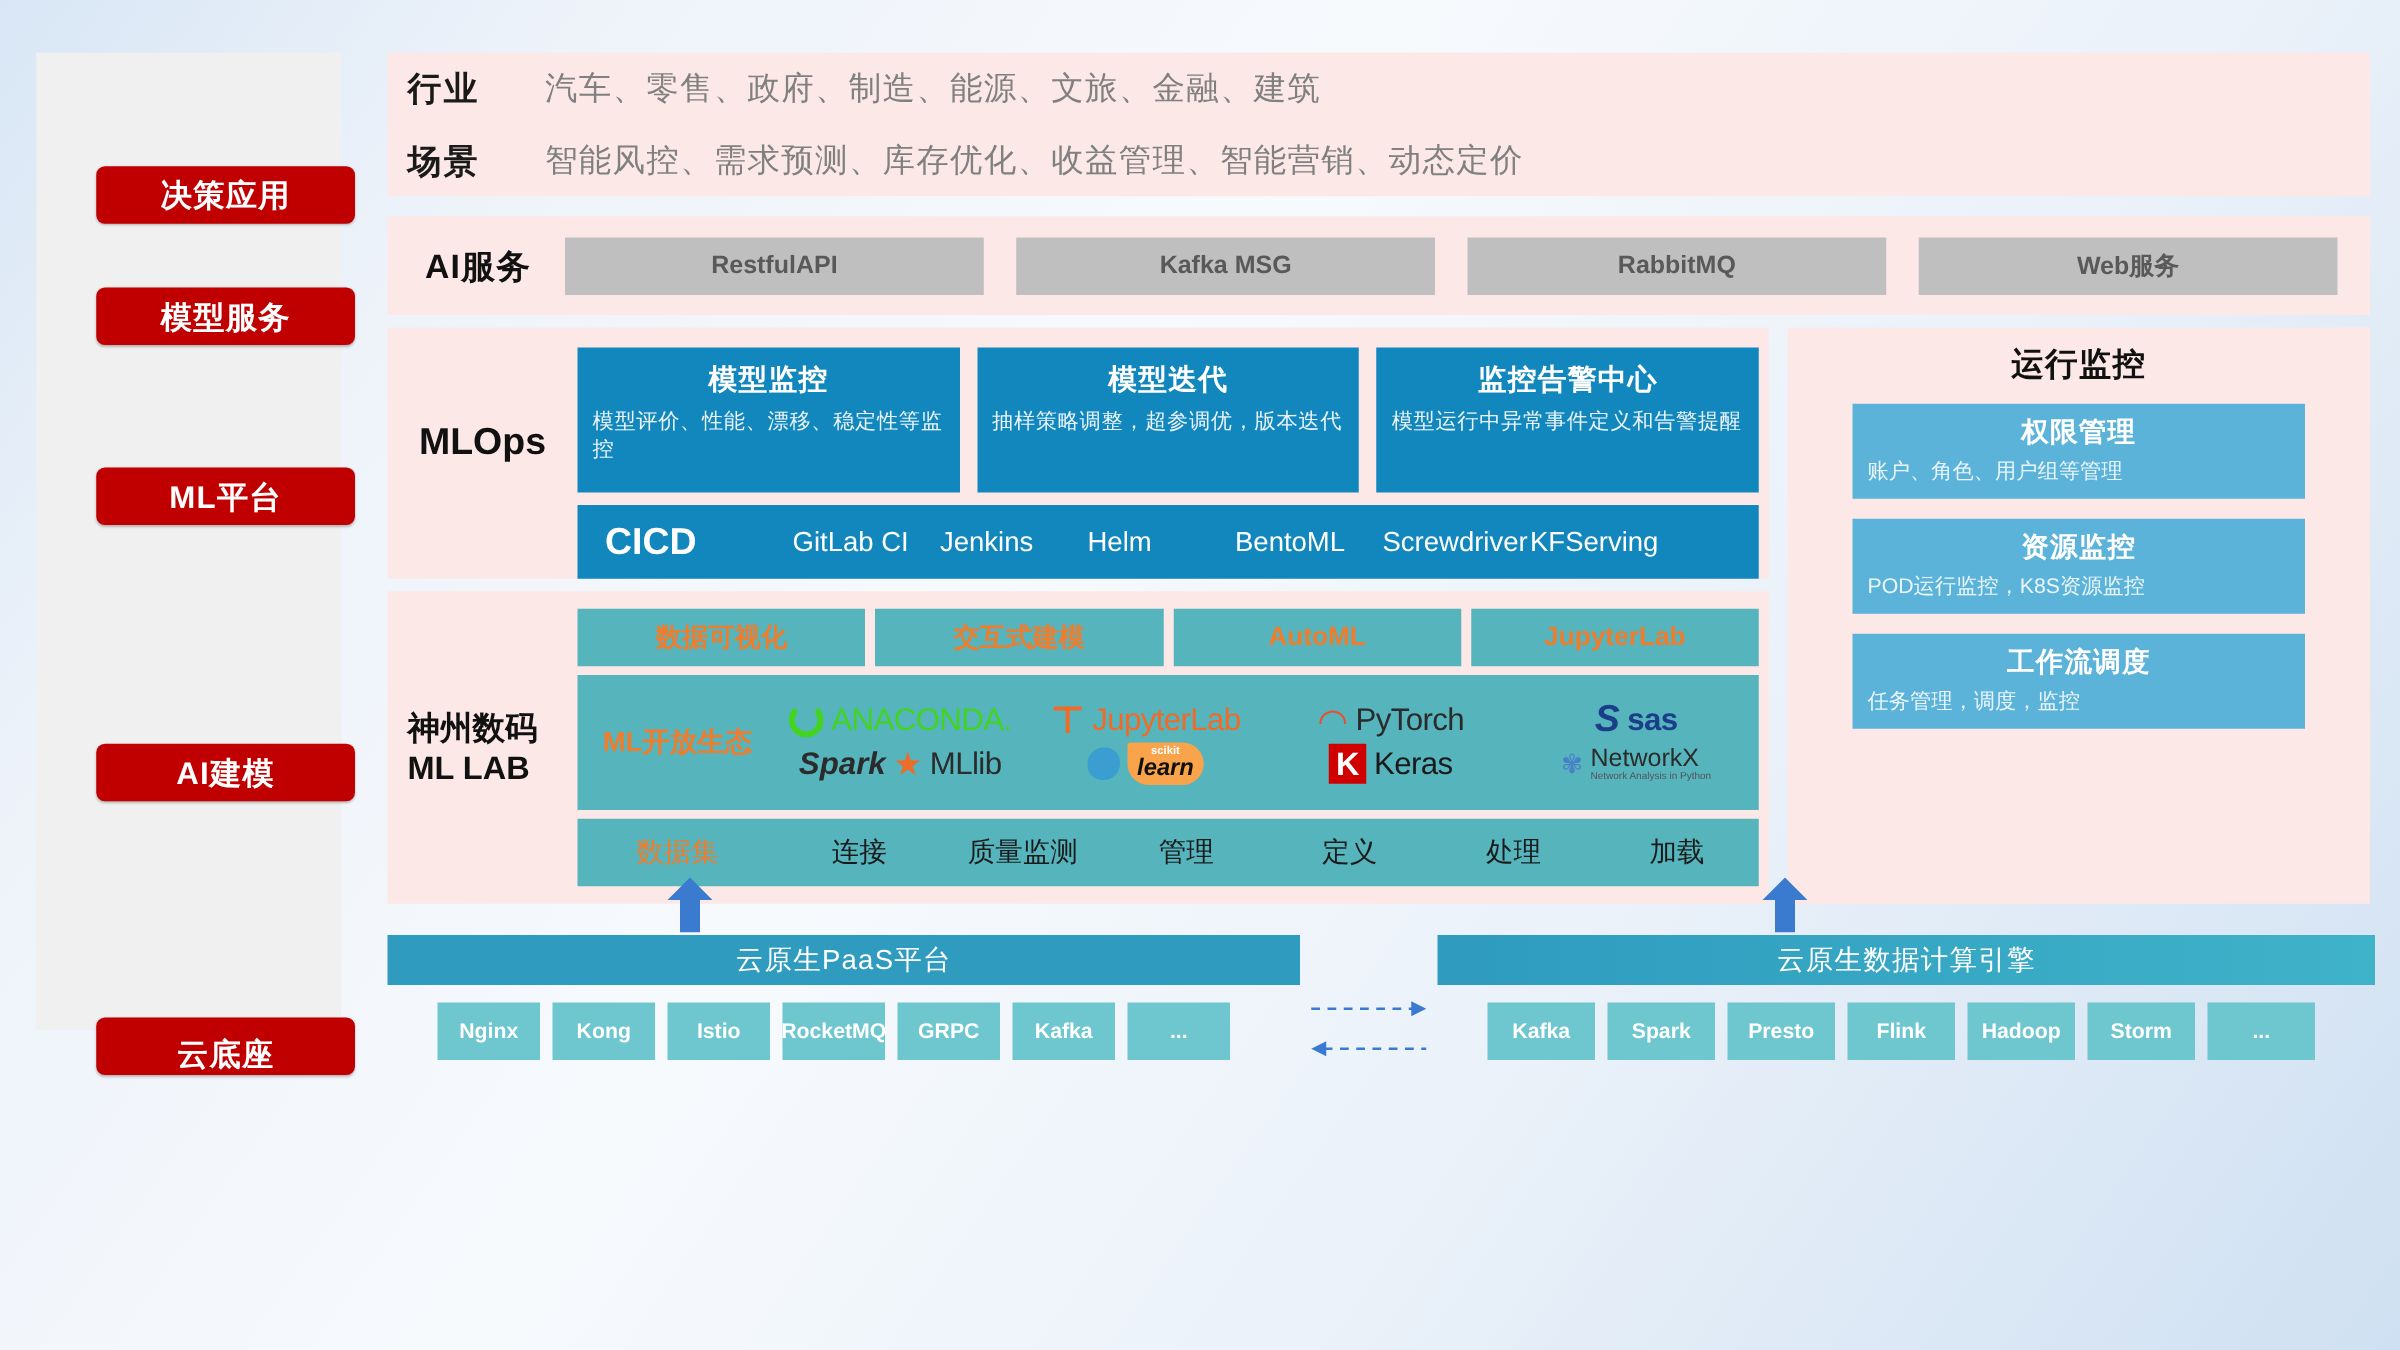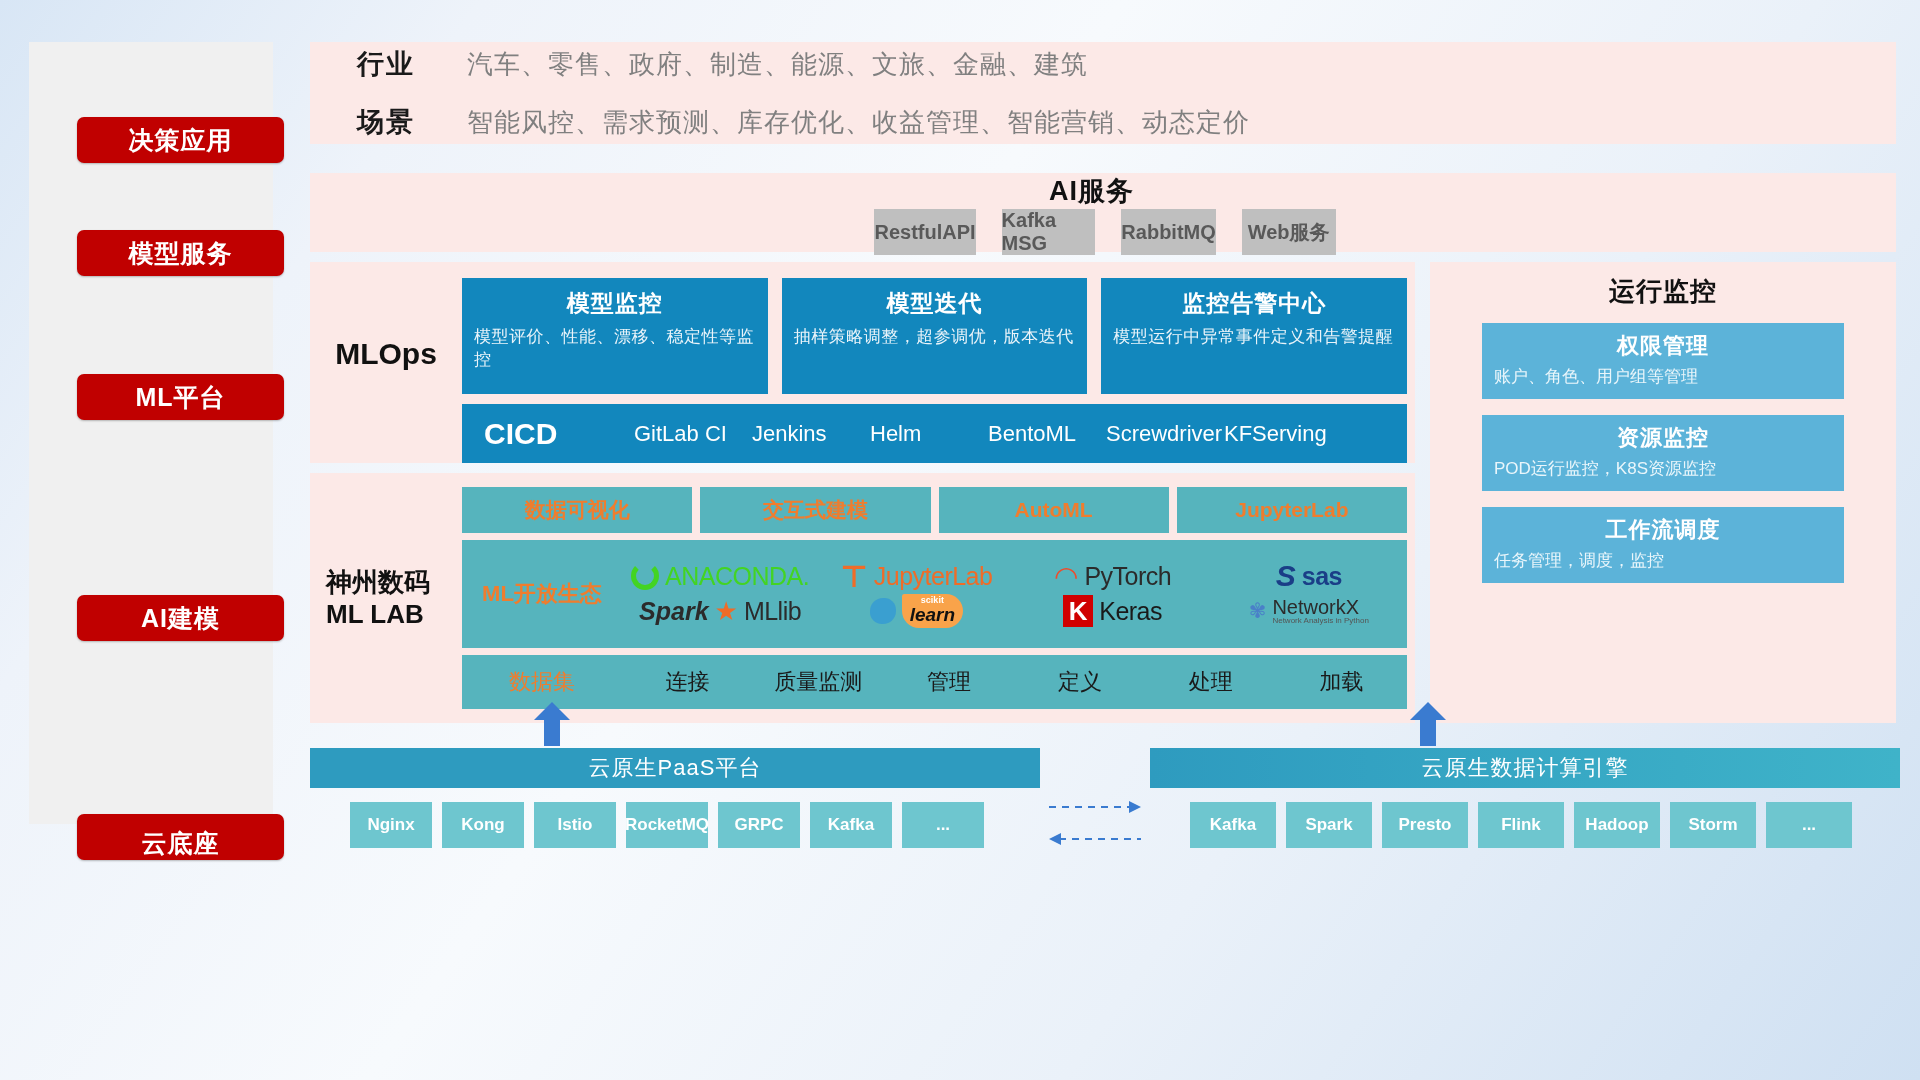--- a/index.html
+++ b/index.html
@@ -18,47 +18,47 @@
     background: #f0f0f0;
   }
   .layer-chip {
     position: absolute; left: 48px; width: 207px; height: 46px;
     background: #c00000; border-radius: 7px;
     color: #fff; font-weight: bold; font-size: 25px;
     display: flex; align-items: center; justify-content: center;
     letter-spacing: 1px;
     box-shadow: 0 1px 2px rgba(0,0,0,.25);
   }
-  .chip-1 { top: 75px; }
+  .chip-1 { top: 91px; }
   .chip-2 { top: 188px; }
   .chip-3 { top: 332px; }
   .chip-4 { top: 553px; }
   .chip-5 { top: 772px; align-items: flex-end; }
 
   
   .main { position: absolute; left: 310px; top: 42px; width: 1586px; }
 
   .band {
     background: #fce9e7;
     width: 1586px;
     position: absolute;
   }
 
   
-  .band-top { top: 0; height: 102px; display: flex; align-items: center; padding-left: 47px; }
+  .band-top { top: 0; height: 115px; display: flex; align-items: center; padding-left: 16px; }
   .band-top .rowset { display: flex; flex-direction: column; gap: 22px; width: 100%; }
   .kv-row { display: flex; align-items: center; }
   .kv-key {
     width: 110px; font-size: 27px; font-weight: bold; color: #1a1a1a; flex: none;
     letter-spacing: 2px;
   }
   .kv-val { font-size: 26px; color: #808080; letter-spacing: 1px; }
 
   
-  .band-ai { top: 131px; height: 79px; display: flex; align-items: center; padding: 0 26px 0 30px; flex-direction: column; }
+  .band-ai { top: 131px; height: 79px; display: flex; align-items: center; padding: 0 26px 0 30px; }
   .ai-label { width: 112px; font-size: 27px; font-weight: bold; color: #111; flex: none; letter-spacing: 1px; }
   .ai-btns { display: flex; gap: 26px; flex: 1; }
   .ai-btn {
     flex: 1; height: 46px; background: #bfbfbf; color: #595959;
     font-size: 20px; font-weight: bold;
     display: flex; align-items: center; justify-content: center;
   }
 
   
   .band-mlops { top: 220px; height: 201px; width: 1105px; padding: 16px 0 0 0; }

